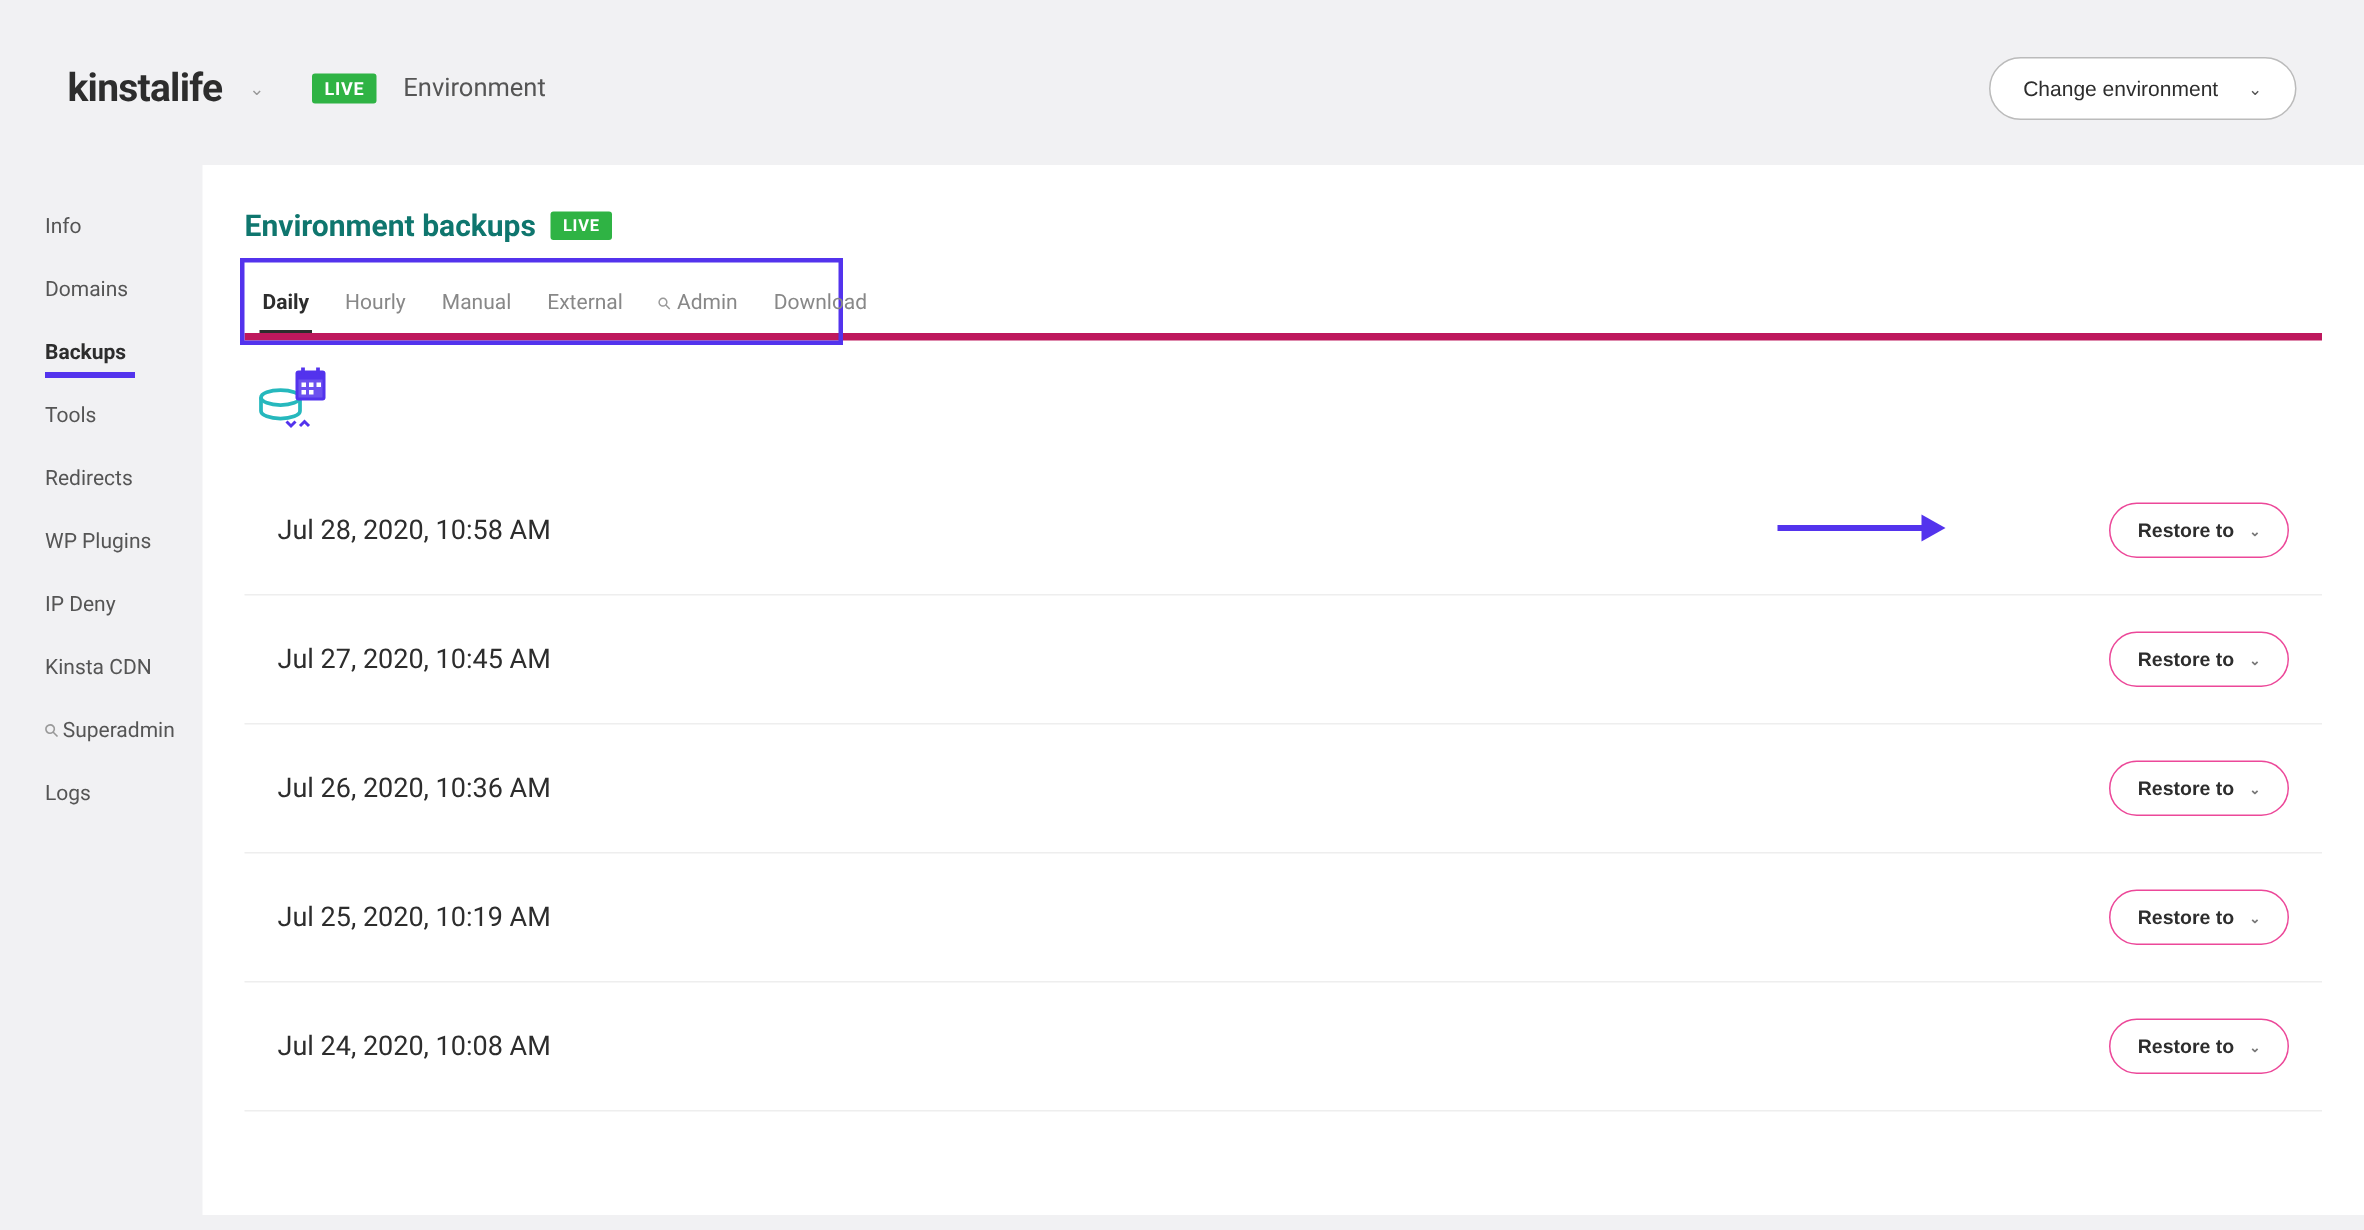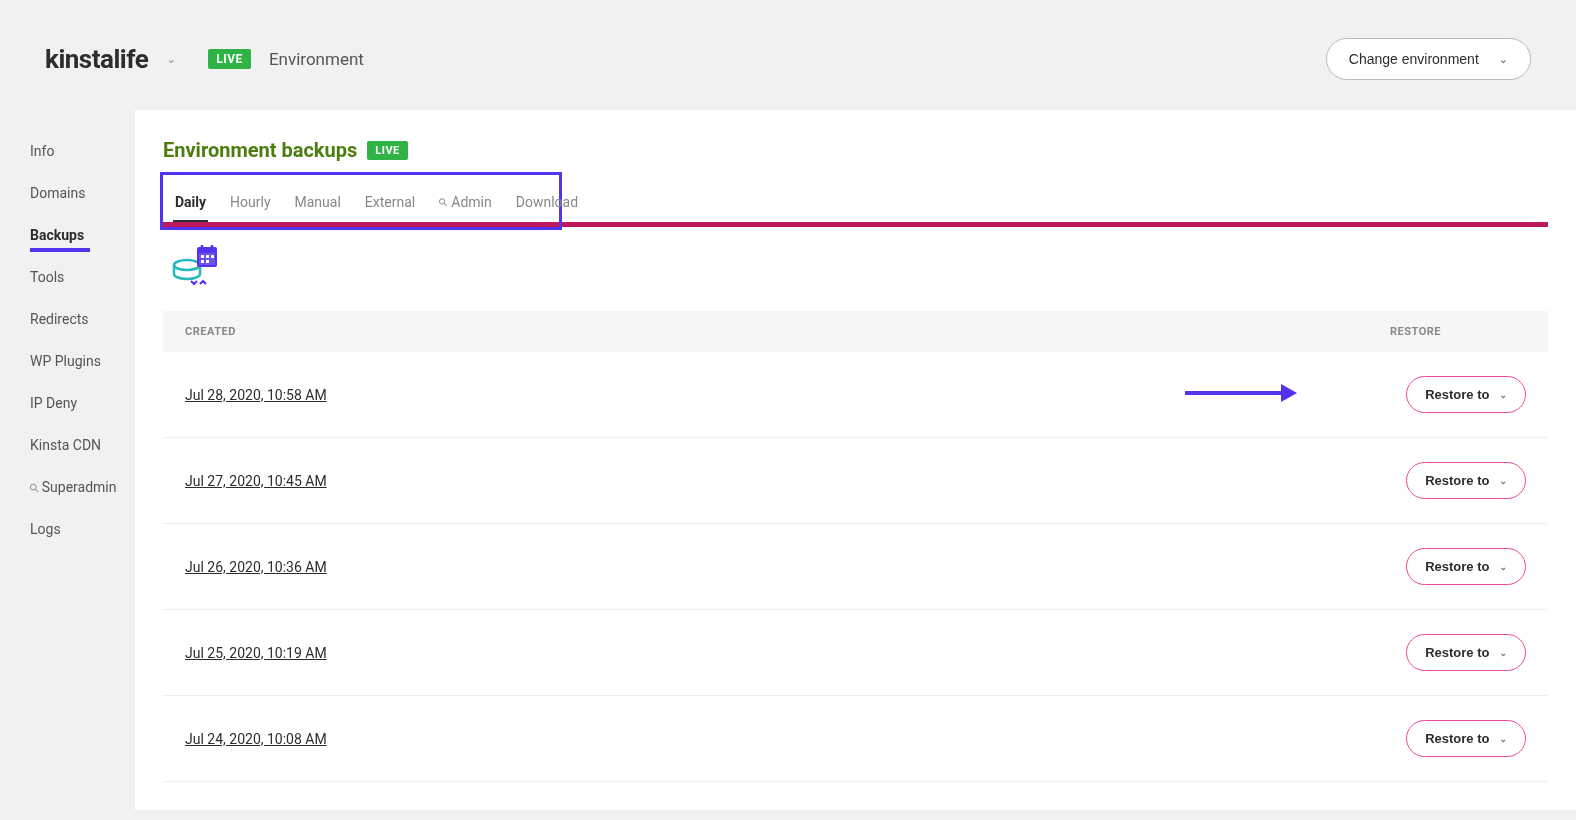--- a/index.html
+++ b/index.html
@@ -110,21 +110,21 @@
     }
     .page-title-row {
       display: flex;
       align-items: center;
       gap: 10px;
       margin-bottom: 22px;
     }
     .page-title {
       font-size: 20px;
       font-weight: 700;
-      color: #4d7c0f;
+      color: #0f766e;
     }
     .title-live-badge {
       background: #2fb344;
       color: #fff;
       font-size: 11px;
       font-weight: 700;
       padding: 3px 8px;
       border-radius: 2px;
       letter-spacing: 0.5px;
     }
@@ -219,23 +219,22 @@
     }
     .table-row {
       display: flex;
       justify-content: space-between;
       align-items: center;
       padding: 24px 22px;
       border-bottom: 1px solid #eee;
       position: relative;
     }
     .row-date {
-      font-size: 14px;
-      color: #2d2d2d;
-      text-decoration: underline;
+      font-size: 18px;
+      color: #2d2d2d;
     }
     .restore-btn {
       display: flex;
       align-items: center;
       gap: 10px;
       background: #fff;
       border: 1px solid #ec4899;
       border-radius: 20px;
       padding: 10px 18px;
       font-size: 13px;
@@ -320,24 +319,20 @@
           <rect x="30" y="12" width="3" height="3" fill="#fff"></rect>
           <rect x="35" y="12" width="3" height="3" fill="#fff"></rect>
           <rect x="40" y="12" width="3" height="3" fill="#fff"></rect>
           <rect x="30" y="17" width="3" height="3" fill="#fff"></rect>
           <rect x="35" y="17" width="3" height="3" fill="#fff"></rect>
           <path d="M20 38 l3 3 l3 -3 M29 41 l3 -3 l3 3" fill="none" stroke="#5333ed" stroke-width="2"></path>
         </svg>
       </span>
     </div>
 
-    <div class="table-header">
-      <span>CREATED</span>
-      <span class="th-restore">RESTORE</span>
-    </div>
 
     <div id="table-body">
         <div class="table-row">
           <span class="row-date">Jul 28, 2020, 10:58 AM</span>
           <div class="arrow-annotation"><svg viewBox="0 0 116 24">
               <line x1="2" y1="12" x2="104" y2="12" stroke="#5333ed" stroke-width="4"></line>
               <path d="M98 3 L114 12 L98 21 Z" fill="#5333ed"></path>
             </svg></div>
           <button class="restore-btn">
             <span>Restore to</span>

